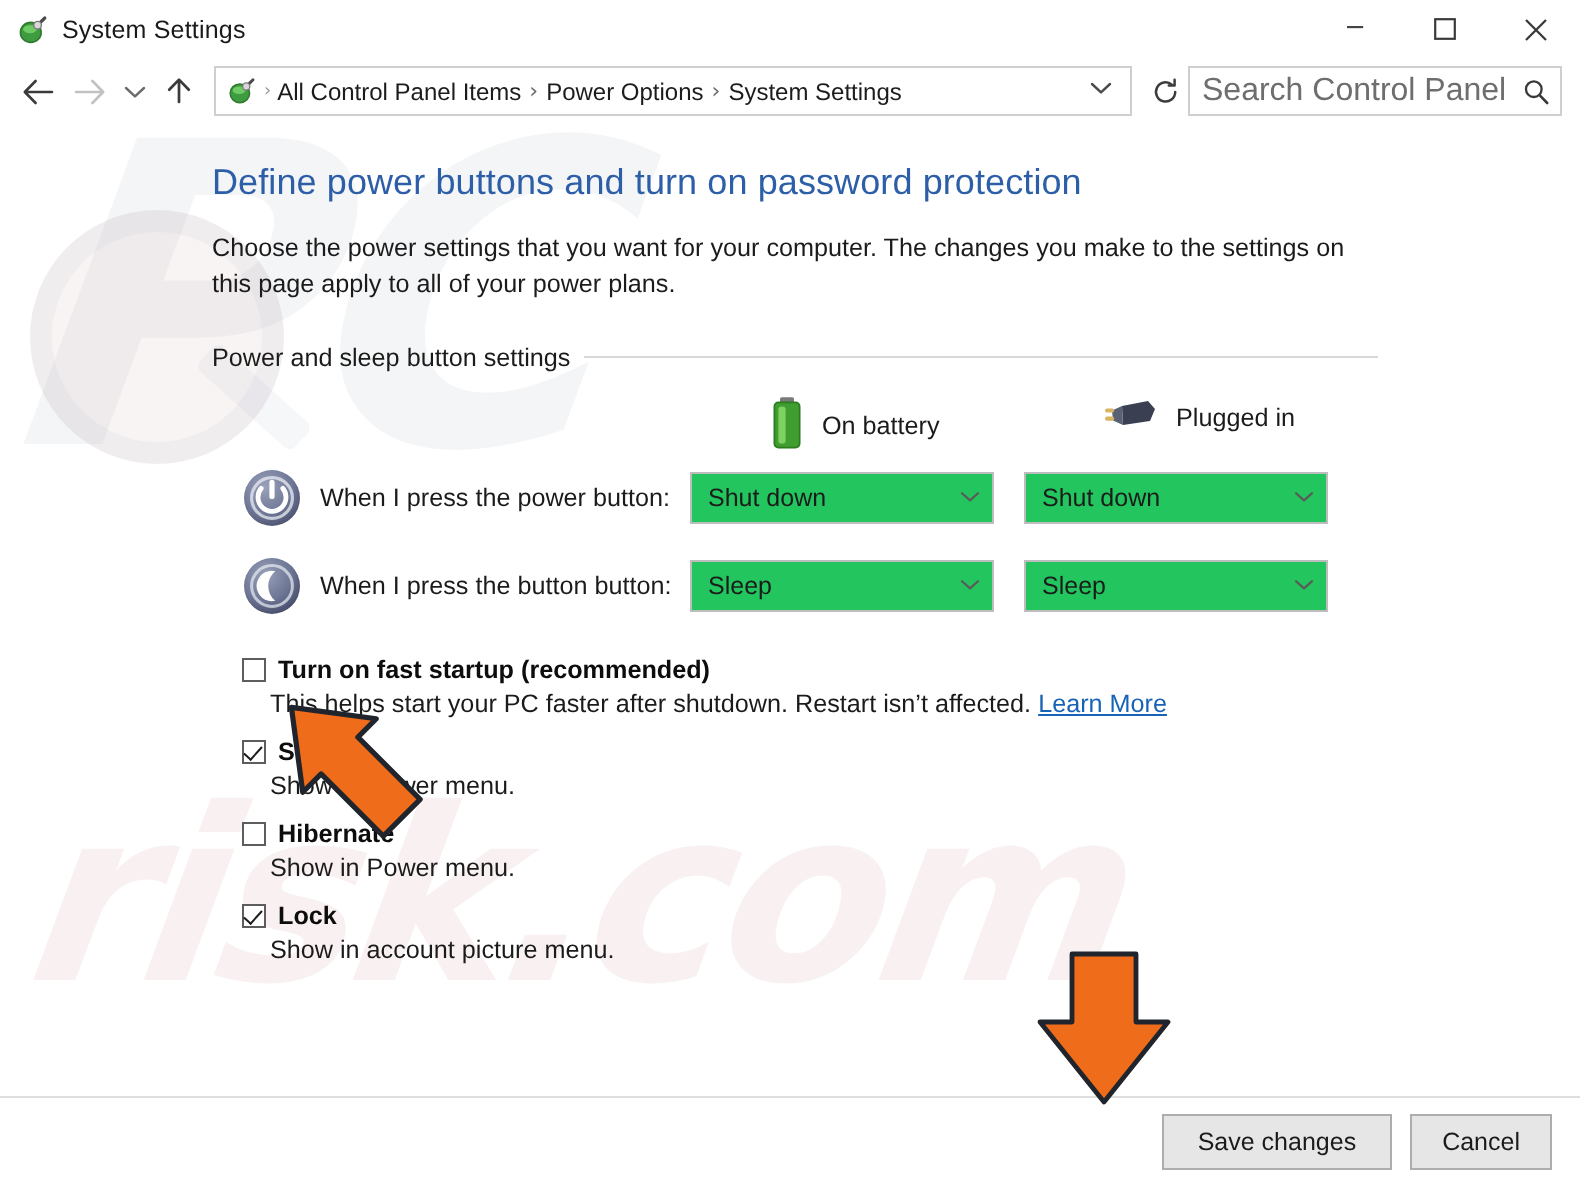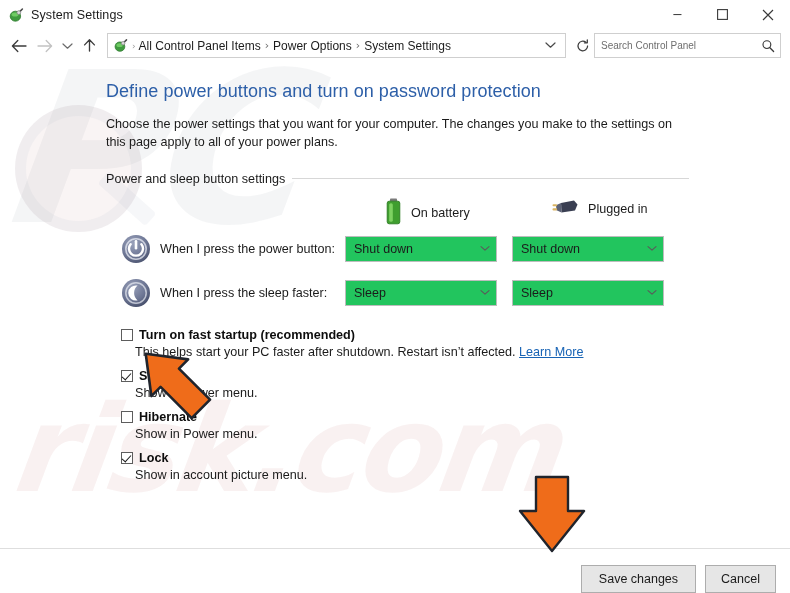--- a/index.html
+++ b/index.html
@@ -97,21 +97,21 @@
   .crumb-chev{color:#4a4a4a;font-size:10px;padding:0 7px 0 4px;font-family:"DejaVu Sans",sans-serif;}
   .refresh{
     width:22px;height:23px;display:flex;align-items:center;justify-content:center;
     color:#3c3c3c;font-size:13px;font-family:"DejaVu Sans",sans-serif;flex:0 0 auto;
   }
   .searchbox{
     width:185px;height:23px;border:1px solid #cfcfcf;background:#fff;
     display:flex;align-items:center;flex:0 0 auto;
   }
   .searchbox .ph{
-    flex:1 1 auto;font-size:10px;color:#6e6e6e;padding-left:6px;white-space:nowrap;
+    flex:1 1 auto;font-size:16px;color:#6e6e6e;padding-left:6px;white-space:nowrap;
     overflow:hidden;
   }
   .searchbox .mag{
     width:24px;display:flex;align-items:center;justify-content:center;color:#3a3a3a;
   }
 
   
   .content{position:relative;z-index:2;padding:0 0 0 0;}
   .h1{
     color:#2d5fa8;font-size:18px;font-weight:400;
@@ -176,21 +176,21 @@
     line-height:15px;white-space:nowrap;
   }
   .csub .lnk{color:#1763b5;text-decoration:underline;}
 
   
   .footsep{
     position:absolute;left:0;right:0;bottom:44px;height:1px;background:#dedede;z-index:2;
   }
   .footer{
     position:absolute;left:0;right:0;bottom:0;height:44px;z-index:2;
-    display:flex;align-items:flex-end;justify-content:flex-end;padding-right:14px;gap:9px;
+    display:flex;align-items:center;justify-content:flex-end;padding-right:14px;gap:9px;
   }
   .btn{
     min-width:0;height:26px;padding:0 15px;border:1px solid #adadad;background:#e6e6e6;
     font-size:12.5px;color:#1b1b1b;display:flex;align-items:center;justify-content:center;
     font-family:"Liberation Sans",sans-serif;
   }
   .btn.primary{padding:0 17px;}
 
   
   .arrow{position:absolute;z-index:5;pointer-events:none;}
@@ -378,21 +378,21 @@
               <stop offset="0%" stop-color="#98a0b9"></stop>
               <stop offset="60%" stop-color="#6c7593"></stop>
               <stop offset="100%" stop-color="#3f4763"></stop>
             </radialGradient>
           </defs>
           <circle cx="16" cy="16" r="14" fill="url(#sb)"></circle>
           <circle cx="16" cy="16" r="10.2" fill="none" stroke="#e9ecf4" stroke-width="1.5" opacity="0.7"></circle>
           <path d="M17.6 8.6 A7.6 7.6 0 1 0 17.6 23.4 A9.6 9.6 0 0 1 17.6 8.6 Z" fill="#ffffff"></path>
         </svg>
       </span>
-      <span class="rlabel">When I press the sleep faster:</span>
+      <span class="rlabel">When I press the button button:</span>
       <div class="combo c1">
         <span class="val">Sleep</span>
         <span class="cv">
           <svg width="10" height="7" viewBox="0 0 10 7">
               <path d="M1 1.6 L5 5.2 L9 1.6" stroke="#5a5a5a" stroke-width="1.1" fill="none" stroke-linecap="round" stroke-linejoin="round"></path>
             </svg>
         </span>
       </div>
       <div class="combo c2">
         <span class="val">Sleep</span>

